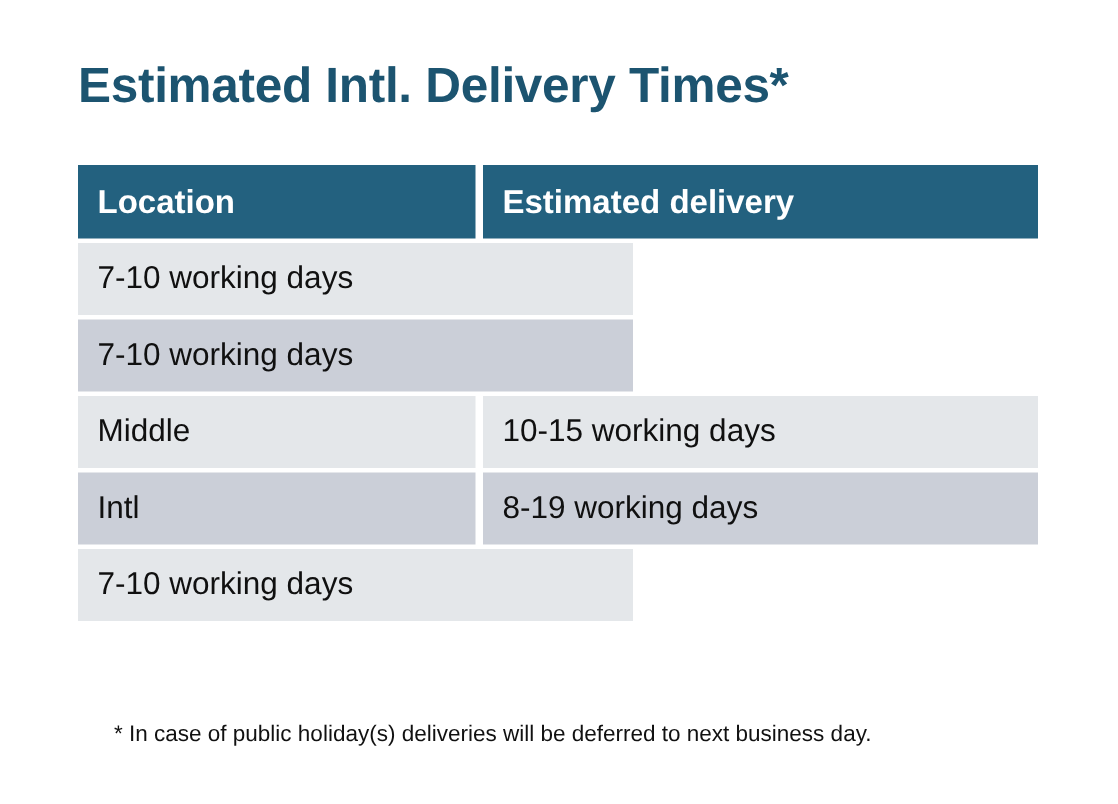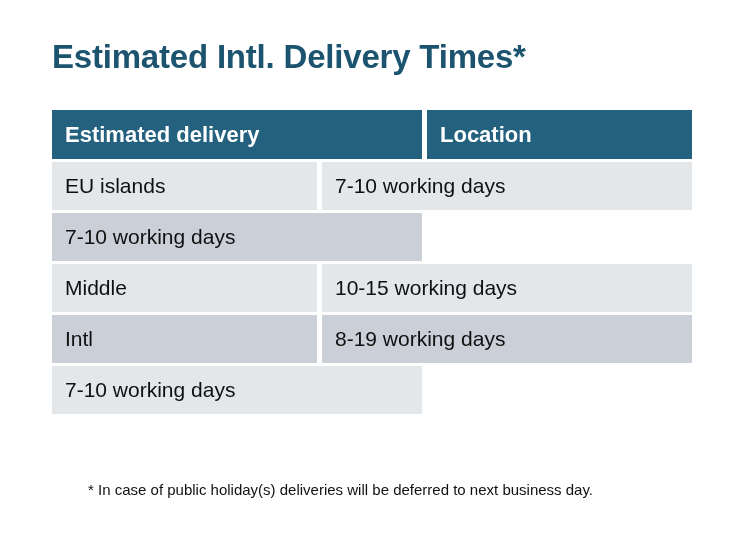--- a/index.html
+++ b/index.html
@@ -72,44 +72,43 @@
     font-size: 22px;
   }
   .row-odd .cell {
     background: #cbcfd8;
   }
   .row-even .cell {
     background: #e4e7ea;
   }
   .footnote {
     position: absolute;
-    left: 88px;
+    left: 76px;
     top: 481px;
     font-size: 15px;
     color: #111111;
     white-space: nowrap;
   }
 </style>
 </head>
 <body>
 
 <div class="page">
 
   <div class="page-title">Estimated Intl. Delivery Times*</div>
 
   <div class="table">
 
     <div class="row row-head">
+      <div class="cell cell-loc">Location</div>
       <div class="cell cell-eta">Estimated delivery</div>
-      <div class="cell cell-loc">Location</div>
     </div>
 
 
     <div class="row row-even">
-      <div class="cell cell-loc">EU islands</div>
       <div class="cell cell-eta">7-10 working days</div>
     </div>
 
     <div class="row row-odd">
       <div class="cell cell-eta">7-10 working days</div>
     </div>
 
     <div class="row row-even">
       <div class="cell cell-loc">Middle</div>
       <div class="cell cell-eta">10-15 working days</div>

